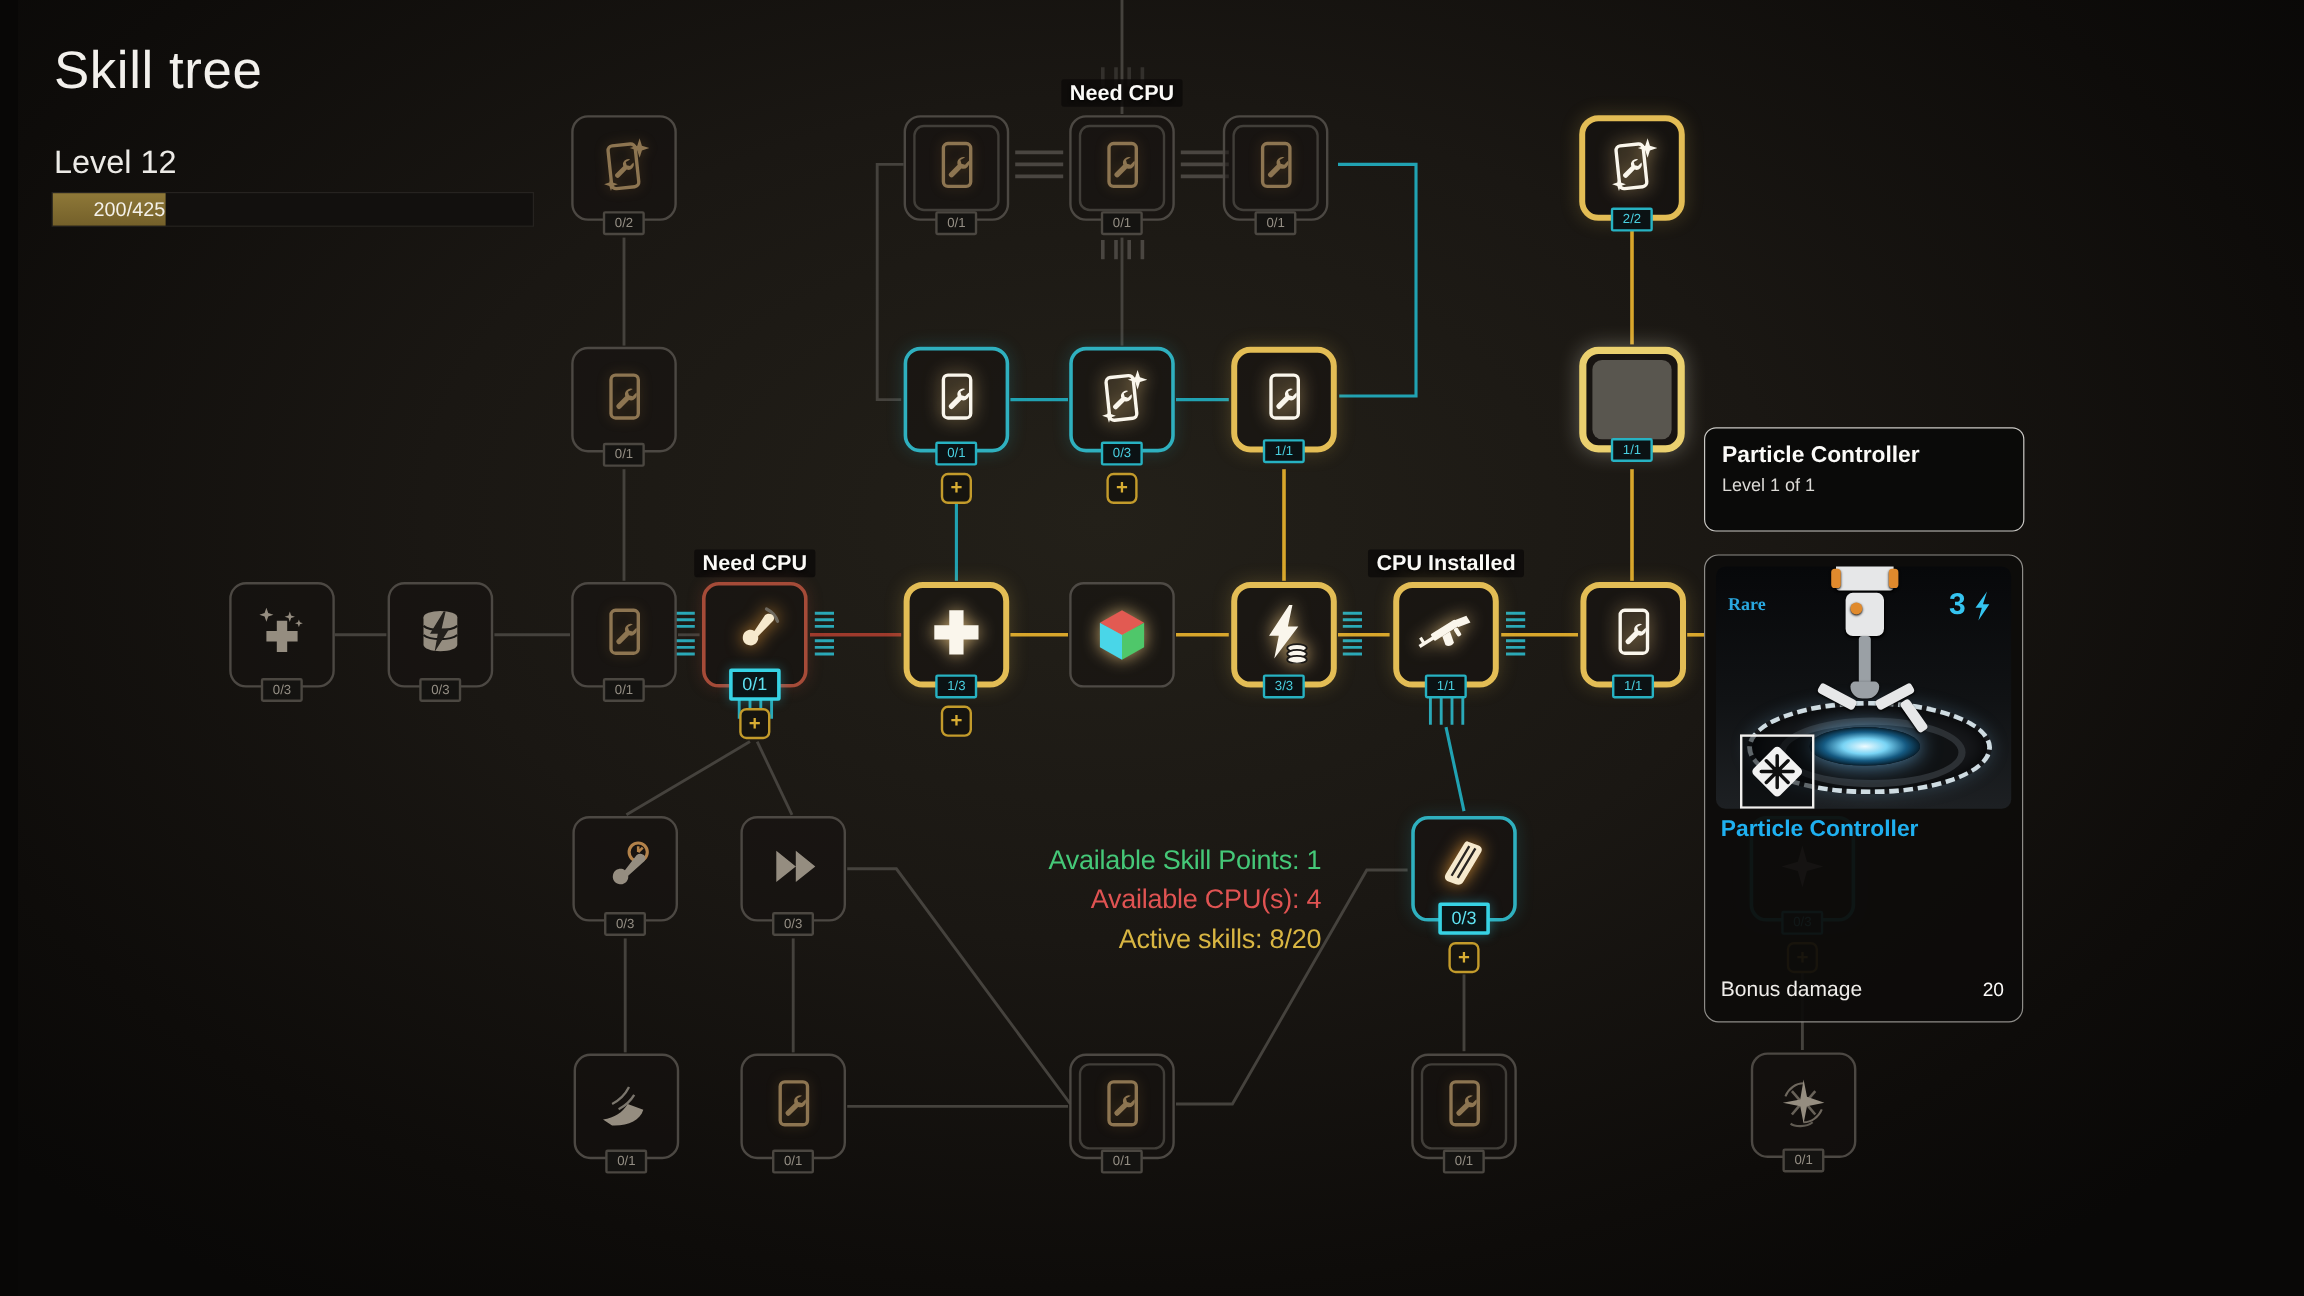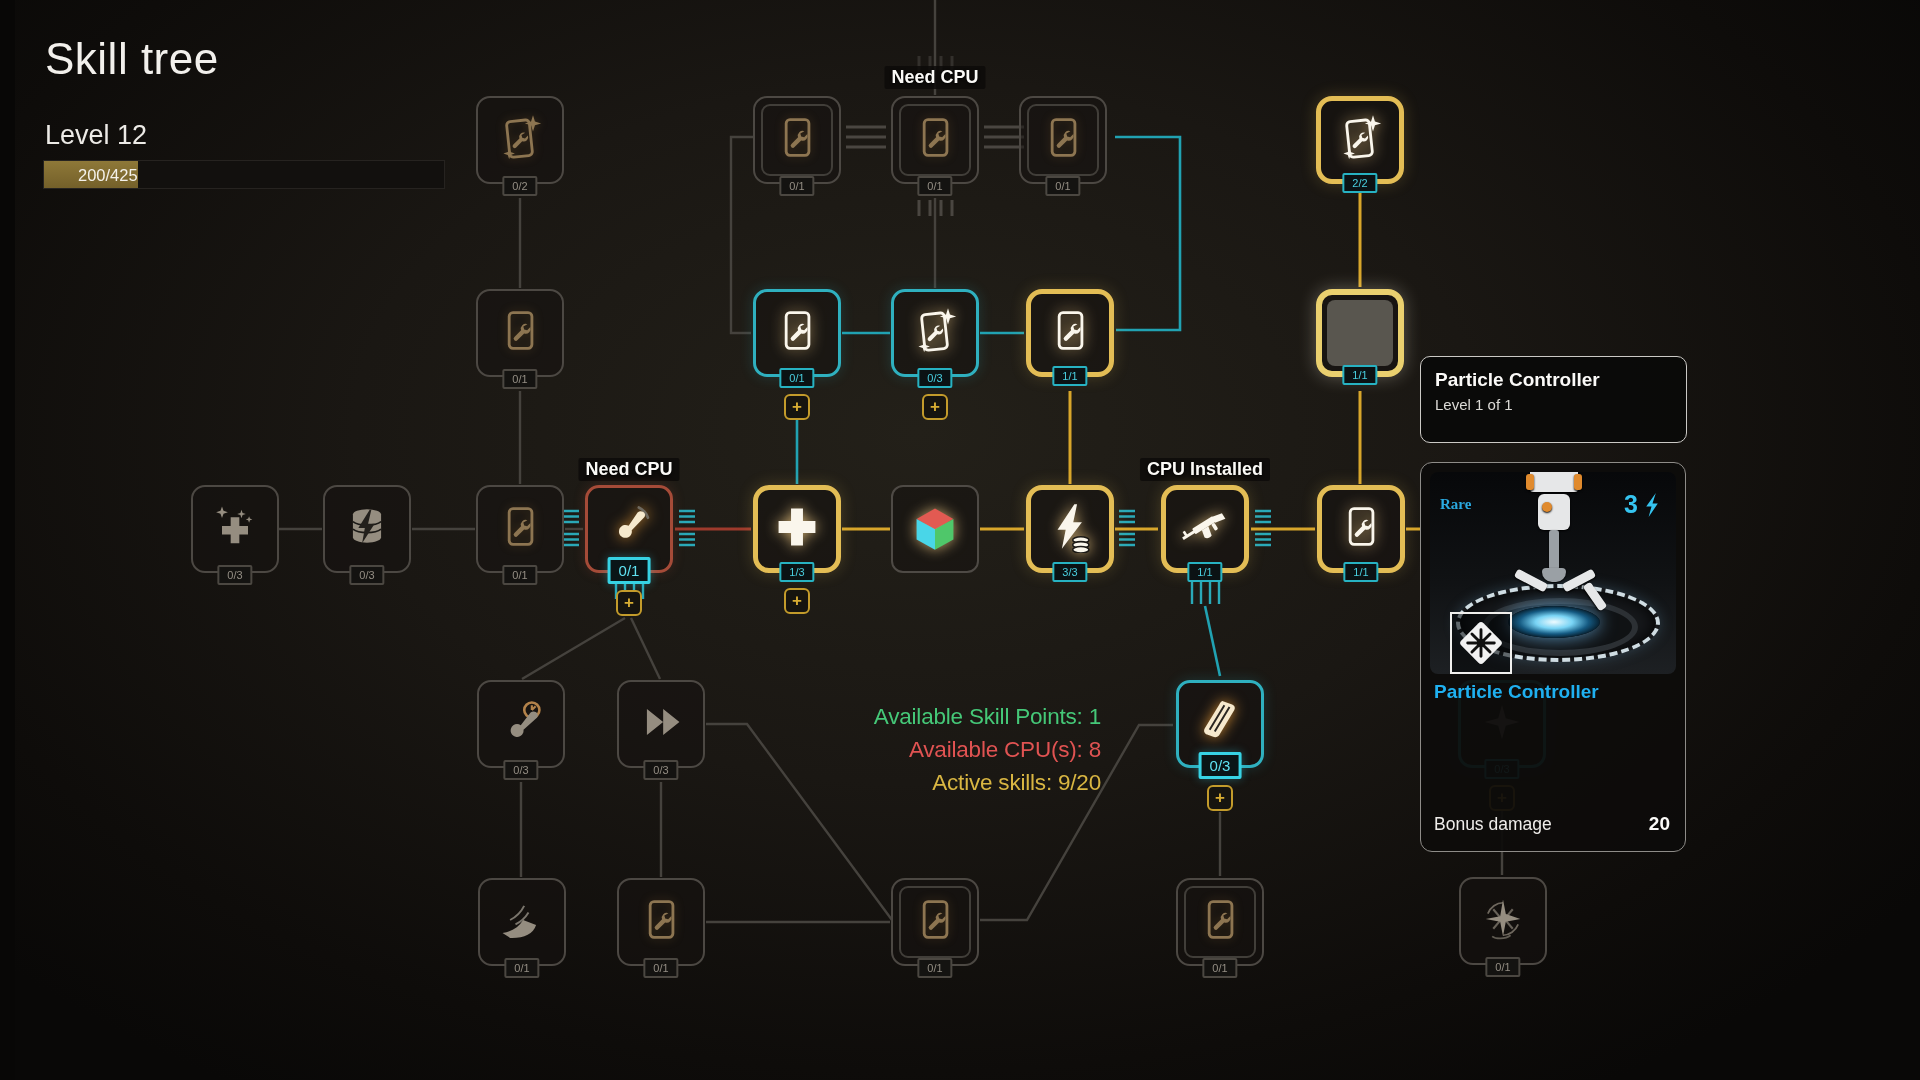--- a/index.html
+++ b/index.html
@@ -68,21 +68,21 @@
   .bot{position:absolute;background:#e6e7e8;border-radius:3px;box-shadow:0 1px 2px #000;}
   .bot.b-org{background:#e08a2d;}
   .bot.b-drk{background:#9aa0a5;}
   .card-icon{position:absolute;left:20px;top:140px;width:62px;height:62px;box-sizing:border-box;
     border:2.5px solid #f0efed;background:rgba(4,5,7,.55);z-index:6;}
   .card-icon svg{width:100%;height:100%;}
   .card-title{position:absolute;left:13px;top:218px;font-size:19px;font-weight:700;color:#1fb0f0;}
   .card-desc{position:absolute;left:13px;top:246px;width:240px;font-size:16.5px;letter-spacing:-.35px;line-height:1.32;color:#e9e6e1;}
   .card-stat{position:absolute;left:13px;right:15px;bottom:16px;display:flex;justify-content:space-between;align-items:baseline;}
   .card-stat .s-label{font-size:17.5px;color:#efedea;}
-  .card-stat .s-value{font-size:19px;font-weight:700;color:#fbfaf8;}
+  .card-stat .s-value{font-size:16px;font-weight:400;color:#fbfaf8;}
 </style>
 </head>
 <body>
 
 <div id="stage">
 
   <svg class="wires" width="1920" height="1080">
 
     <g stroke="#45423d" stroke-width="2.4" fill="none">
       <path d="M920 0 V95"></path>
@@ -152,22 +152,22 @@
     <div class="xp-fill" id="xp-fill" style="width: 23.5%;"></div>
     <div class="xp-text">200/425</div>
   </div>
 
   <div class="wire-label" style="left:920px;top:66px;">Need CPU</div>
   <div class="wire-label" style="left:614px;top:458px;">Need CPU</div>
   <div class="wire-label" style="left:1190px;top:458px;">CPU Installed</div>
 
   <div class="summary">
     <div class="sum-green">Available Skill Points: 1</div>
-    <div class="sum-red">Available CPU(s): 8</div>
-    <div class="sum-yellow">Active skills: 9/20</div>
+    <div class="sum-red">Available CPU(s): 4</div>
+    <div class="sum-yellow">Active skills: 8/20</div>
   </div>
 
   <div id="nodes-layer">
       <div class="node state-locked" style="left: 461px; top: 96px;">
 
     <span class="iconwrap icon-dim"><svg class="icon" viewBox="0 0 48 48">
             <rect x="13" y="8" width="21" height="33" rx="3.5" fill="none" stroke="currentColor" stroke-width="2.6" transform="rotate(-6 24 24)"></rect>
             <g transform="translate(23 25.5) scale(0.55) translate(-24 -24)">
               <path d="M34.6 12.6a7.6 7.6 0 0 0-9.8 9.5L14.6 32.3a3.4 3.4 0 1 0 4.8 4.8l10.2-10.2a7.6 7.6 0 0 0 9.5-9.8l-4.9 4.9-4.6-1.3-1.3-4.6z" fill="currentColor"></path>
             </g>

